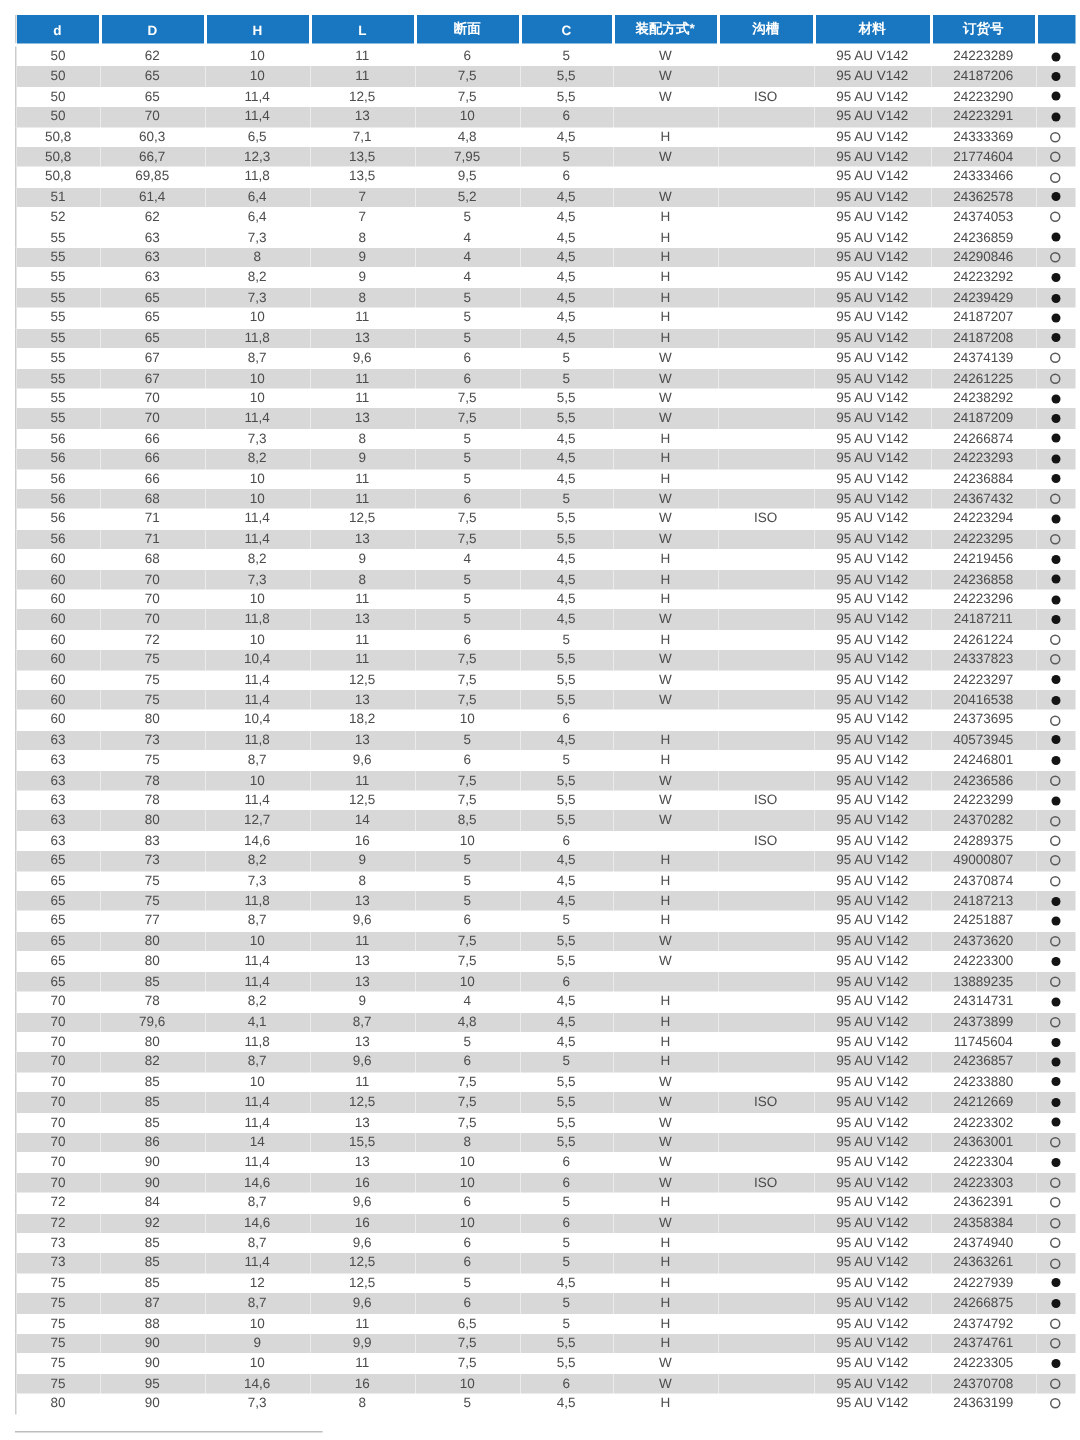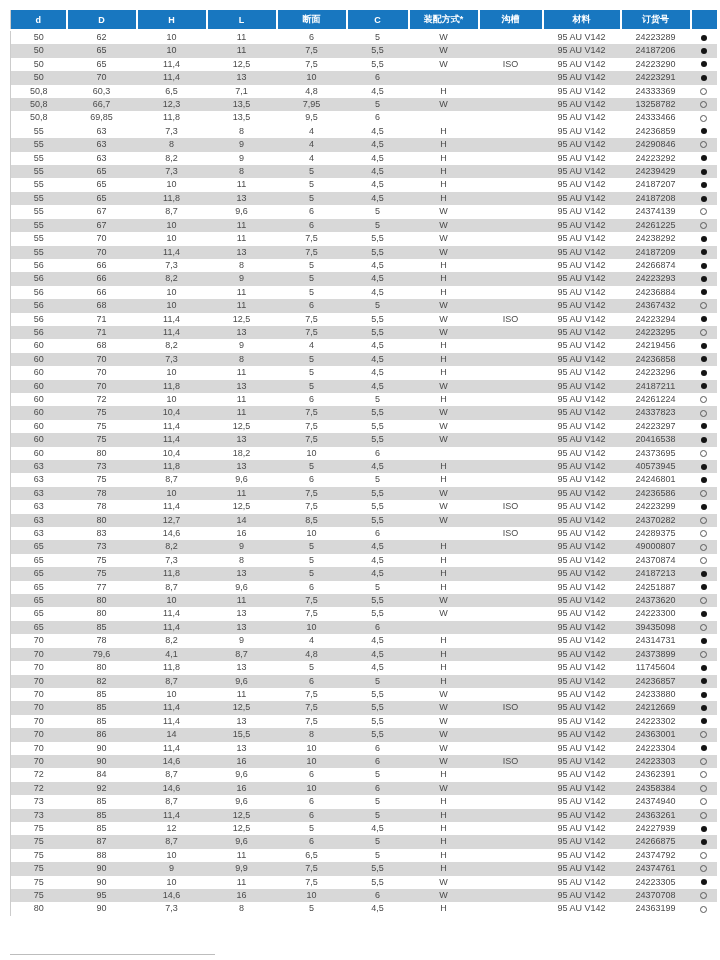--- a/index.html
+++ b/index.html
@@ -136,36 +136,62 @@
       <tr class="alt">
         <td>50,8</td>
         <td>66,7</td>
         <td>12,3</td>
         <td>13,5</td>
         <td>7,95</td>
         <td>5</td>
         <td>W</td>
         <td></td>
         <td>95 AU V142</td>
-        <td>13258782</td>
+        <td>21774604</td>
         <td><span class="dot dot-empty"></span></td>
       </tr>
       <tr>
         <td>50,8</td>
         <td>69,85</td>
         <td>11,8</td>
         <td>13,5</td>
         <td>9,5</td>
         <td>6</td>
         <td></td>
         <td></td>
         <td>95 AU V142</td>
         <td>24333466</td>
         <td><span class="dot dot-empty"></span></td>
       </tr>
+      <tr class="alt">
+        <td>51</td>
+        <td>61,4</td>
+        <td>6,4</td>
+        <td>7</td>
+        <td>5,2</td>
+        <td>4,5</td>
+        <td>W</td>
+        <td></td>
+        <td>95 AU V142</td>
+        <td>24362578</td>
+        <td><span class="dot dot-filled"></span></td>
+      </tr>
+      <tr>
+        <td>52</td>
+        <td>62</td>
+        <td>6,4</td>
+        <td>7</td>
+        <td>5</td>
+        <td>4,5</td>
+        <td>H</td>
+        <td></td>
+        <td>95 AU V142</td>
+        <td>24374053</td>
+        <td><span class="dot dot-empty"></span></td>
+      </tr>
       <tr>
         <td>55</td>
         <td>63</td>
         <td>7,3</td>
         <td>8</td>
         <td>4</td>
         <td>4,5</td>
         <td>H</td>
         <td></td>
         <td>95 AU V142</td>
@@ -643,21 +669,21 @@
       <tr class="alt">
         <td>65</td>
         <td>85</td>
         <td>11,4</td>
         <td>13</td>
         <td>10</td>
         <td>6</td>
         <td></td>
         <td></td>
         <td>95 AU V142</td>
-        <td>39435098</td>
+        <td>13889235</td>
         <td><span class="dot dot-empty"></span></td>
       </tr>
       <tr>
         <td>70</td>
         <td>78</td>
         <td>8,2</td>
         <td>9</td>
         <td>4</td>
         <td>4,5</td>
         <td>H</td>

